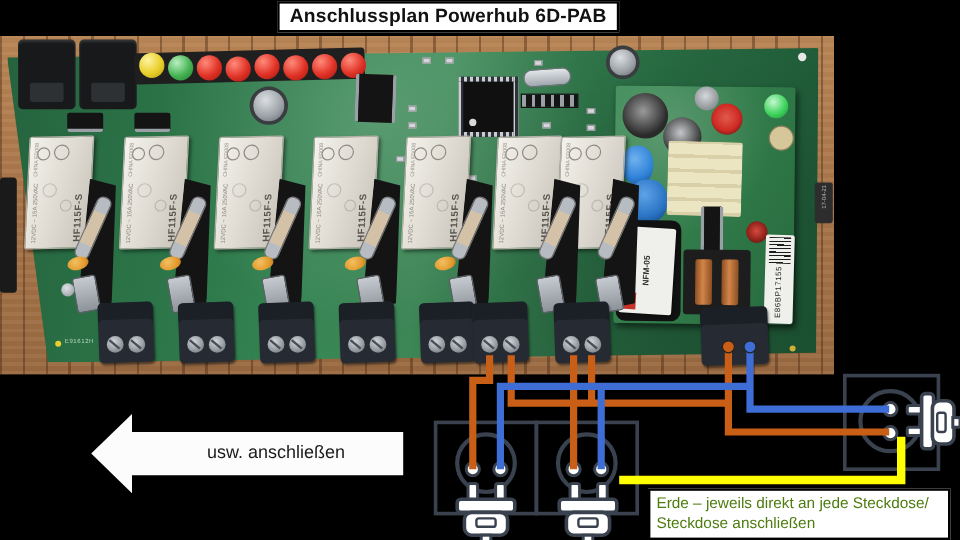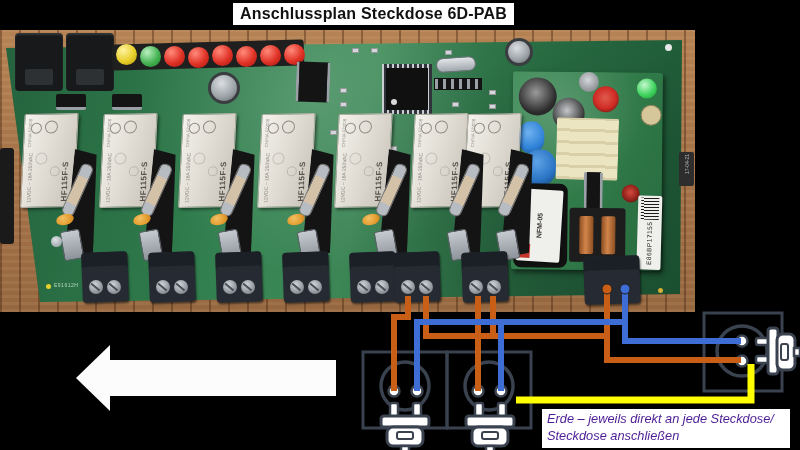--- a/index.html
+++ b/index.html
@@ -64,21 +64,21 @@
   .barcode{position:absolute;left:3px;top:2px;width:18px;height:22px;
     background:repeating-linear-gradient(0deg,#1c1c1c 0 1px,rgba(0,0,0,0) 1px 3px);}
   .board-code{position:absolute;left:54px;top:252px;font-size:5px;color:#b9d8c2;letter-spacing:.5px;}
   .date-chip{left:679px;top:122px;width:15px;height:34px;background:#2d2d2d;border-radius:2px;}
   .date-chip span{position:absolute;left:5px;top:2px;font-size:5px;color:#c9c9c9;opacity:.85;}
   
   #wiring{position:absolute;left:0;top:0;width:800px;height:450px;pointer-events:none;}
   .arrow-text{position:absolute;left:130px;top:369px;width:200px;text-align:center;font-size:15px;color:#1b1b1b;}
   .note-box{position:absolute;left:540px;top:407px;width:252px;background:#fff;border:2px solid #000;
     box-sizing:border-box;padding:2px 5px 3px;}
-  .note-box span{display:block;font-size:12.8px;color:#4c1d95;line-height:1.32;font-style:italic;}
+  .note-box span{display:block;font-size:12.8px;color:#4d7c0f;line-height:1.32;}
 </style>
 </head>
 <body>
 
 <div id="stage">
 
   <div id="photo">
     <div class="wood"></div>
     <div class="pcb"></div>
 
@@ -368,21 +368,22 @@
       <path d="M417,391 V322 H625"></path>
       <path d="M501,322 V391"></path>
       <path d="M625,292 V341 H741"></path>
     </g>
     <circle cx="607" cy="289" r="5" fill="#c95f16" stroke="#222"></circle>
     <circle cx="625" cy="289" r="5" fill="#3e6dd6" stroke="#222"></circle>
     <path d="M751,364 V400 H516" fill="none" stroke="#ffff00" stroke-width="7"></path>
   </svg>
 
   <div class="title-box">
-    <span>Anschlussplan Steckdose 6D-PAB</span>
+    <span>Anschlussplan Powerhub 6D-PAB</span>
   </div>
 
+  <div class="arrow-text">usw. anschließen</div>
 
   <div class="note-box">
     <span>Erde – jeweils direkt an jede Steckdose/</span>
     <span>Steckdose anschließen</span>
   </div>
 </div>
 
 </body></html>

